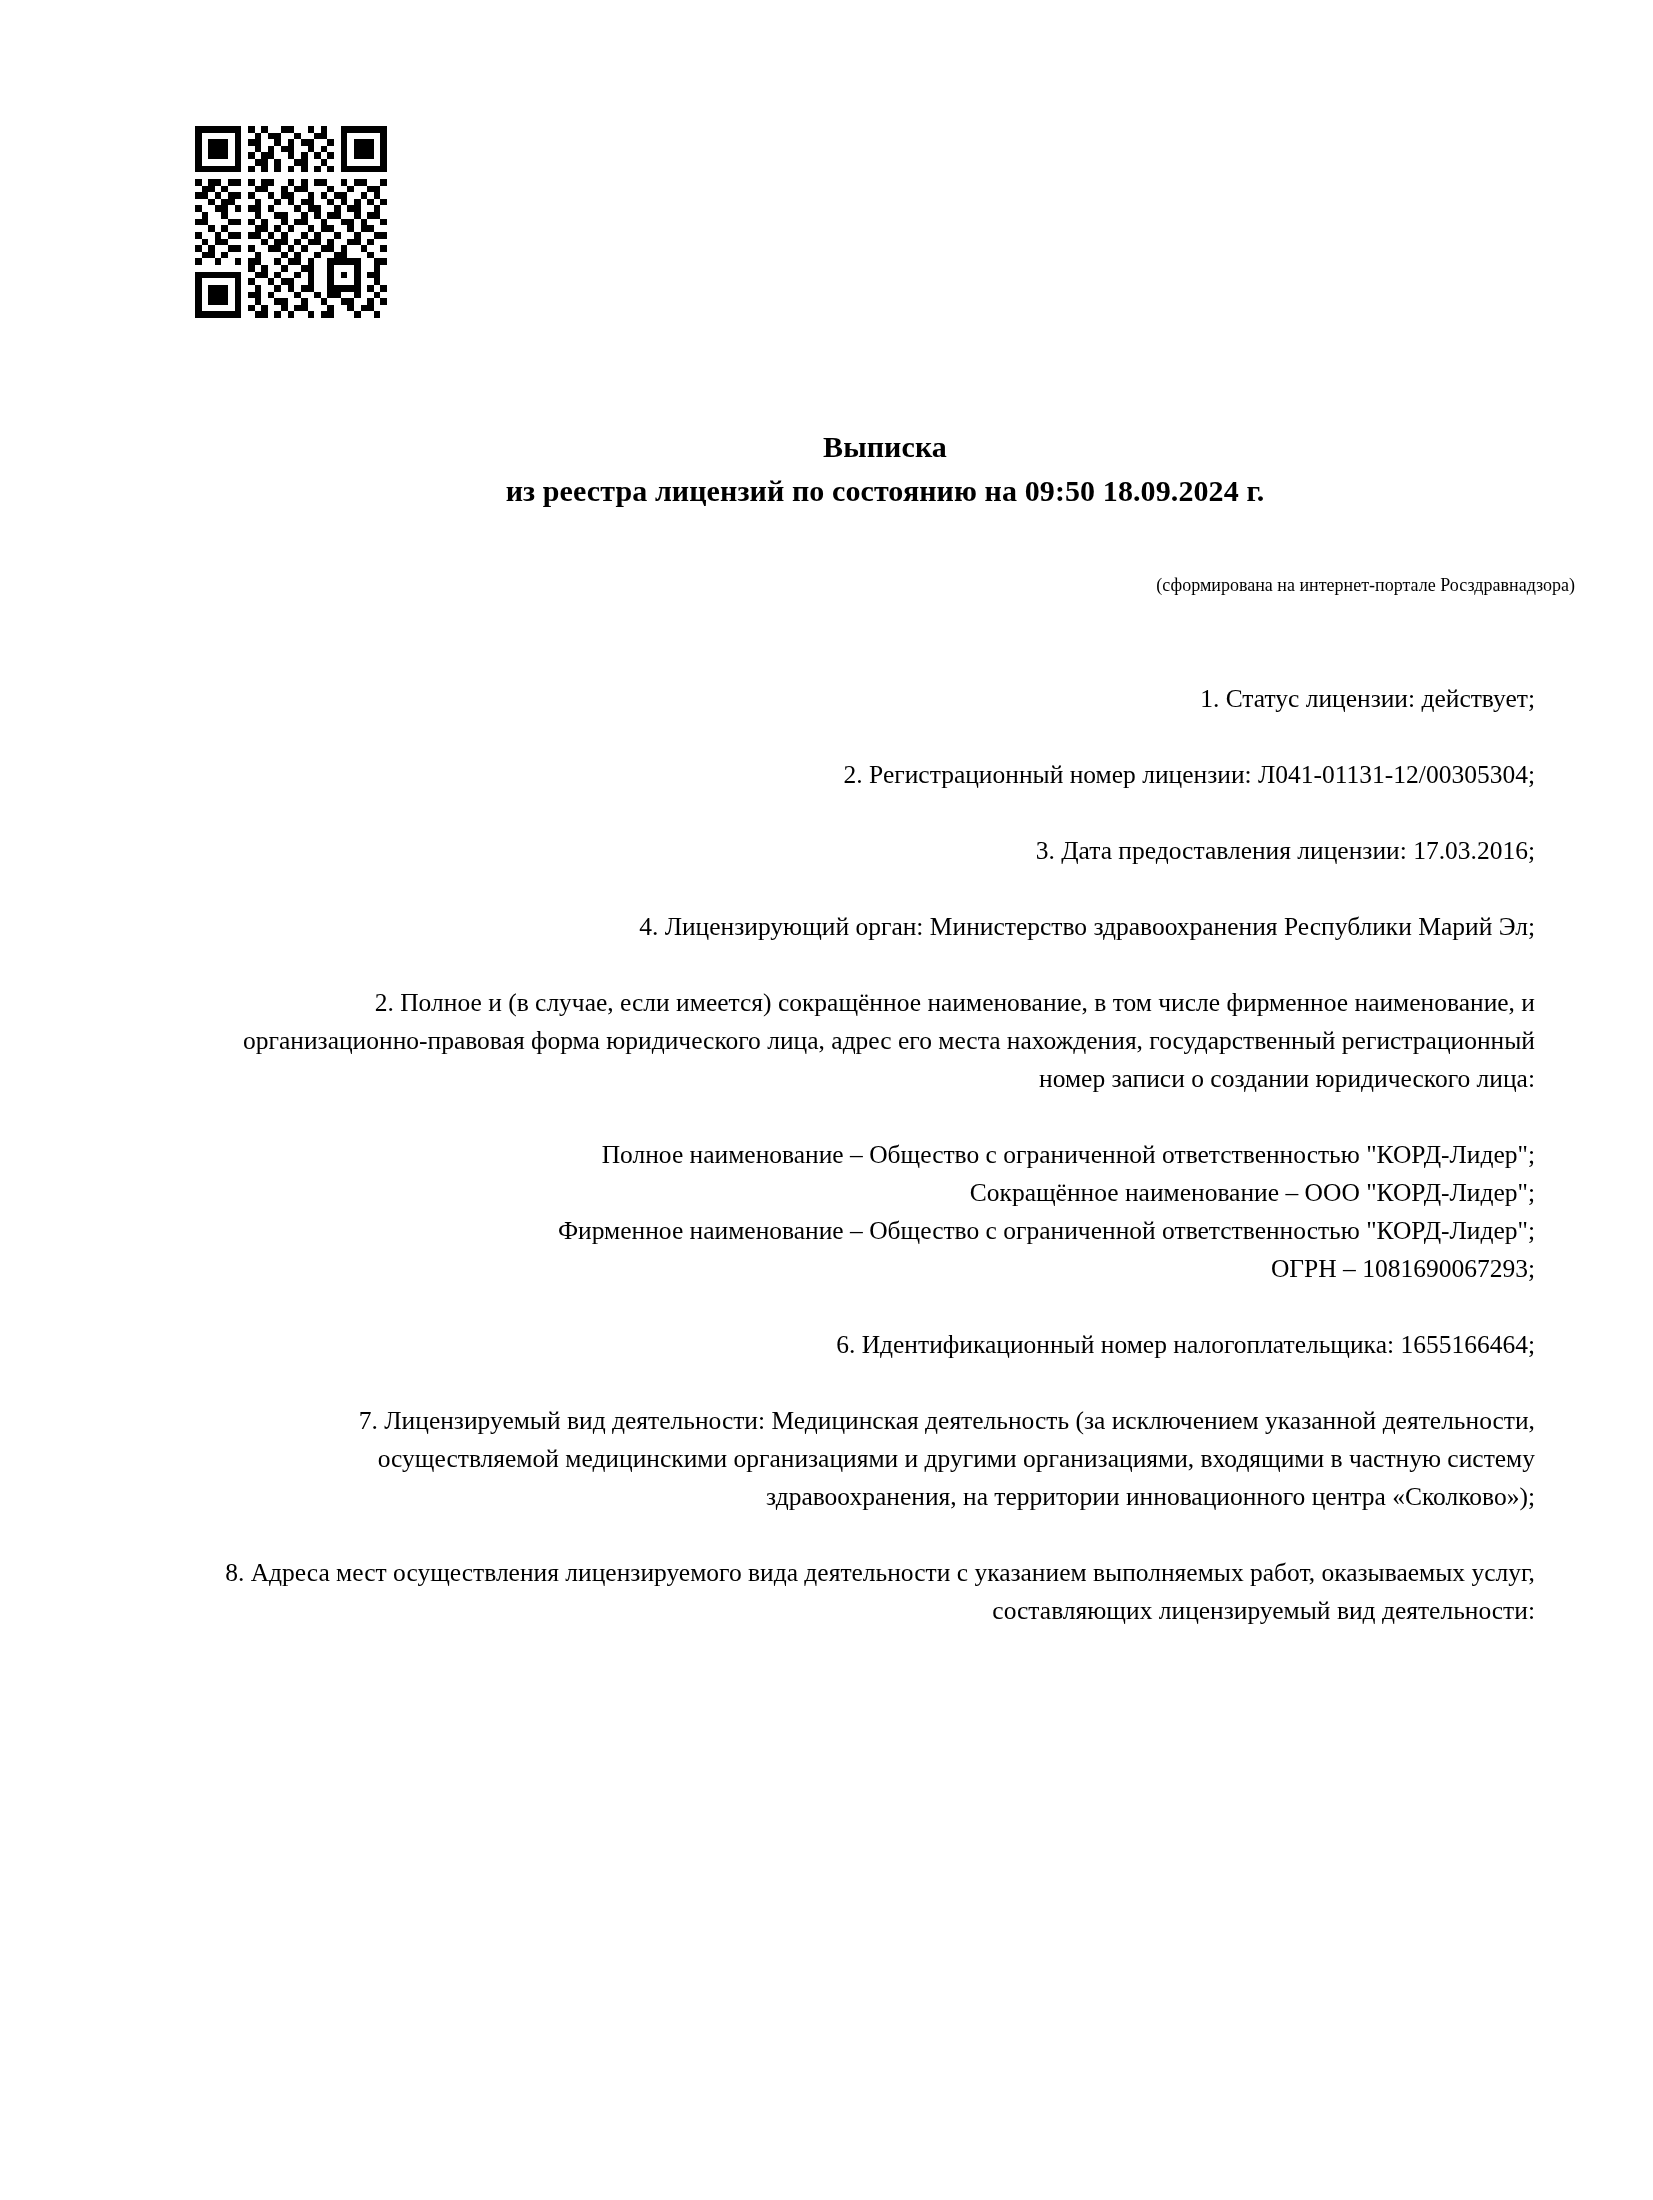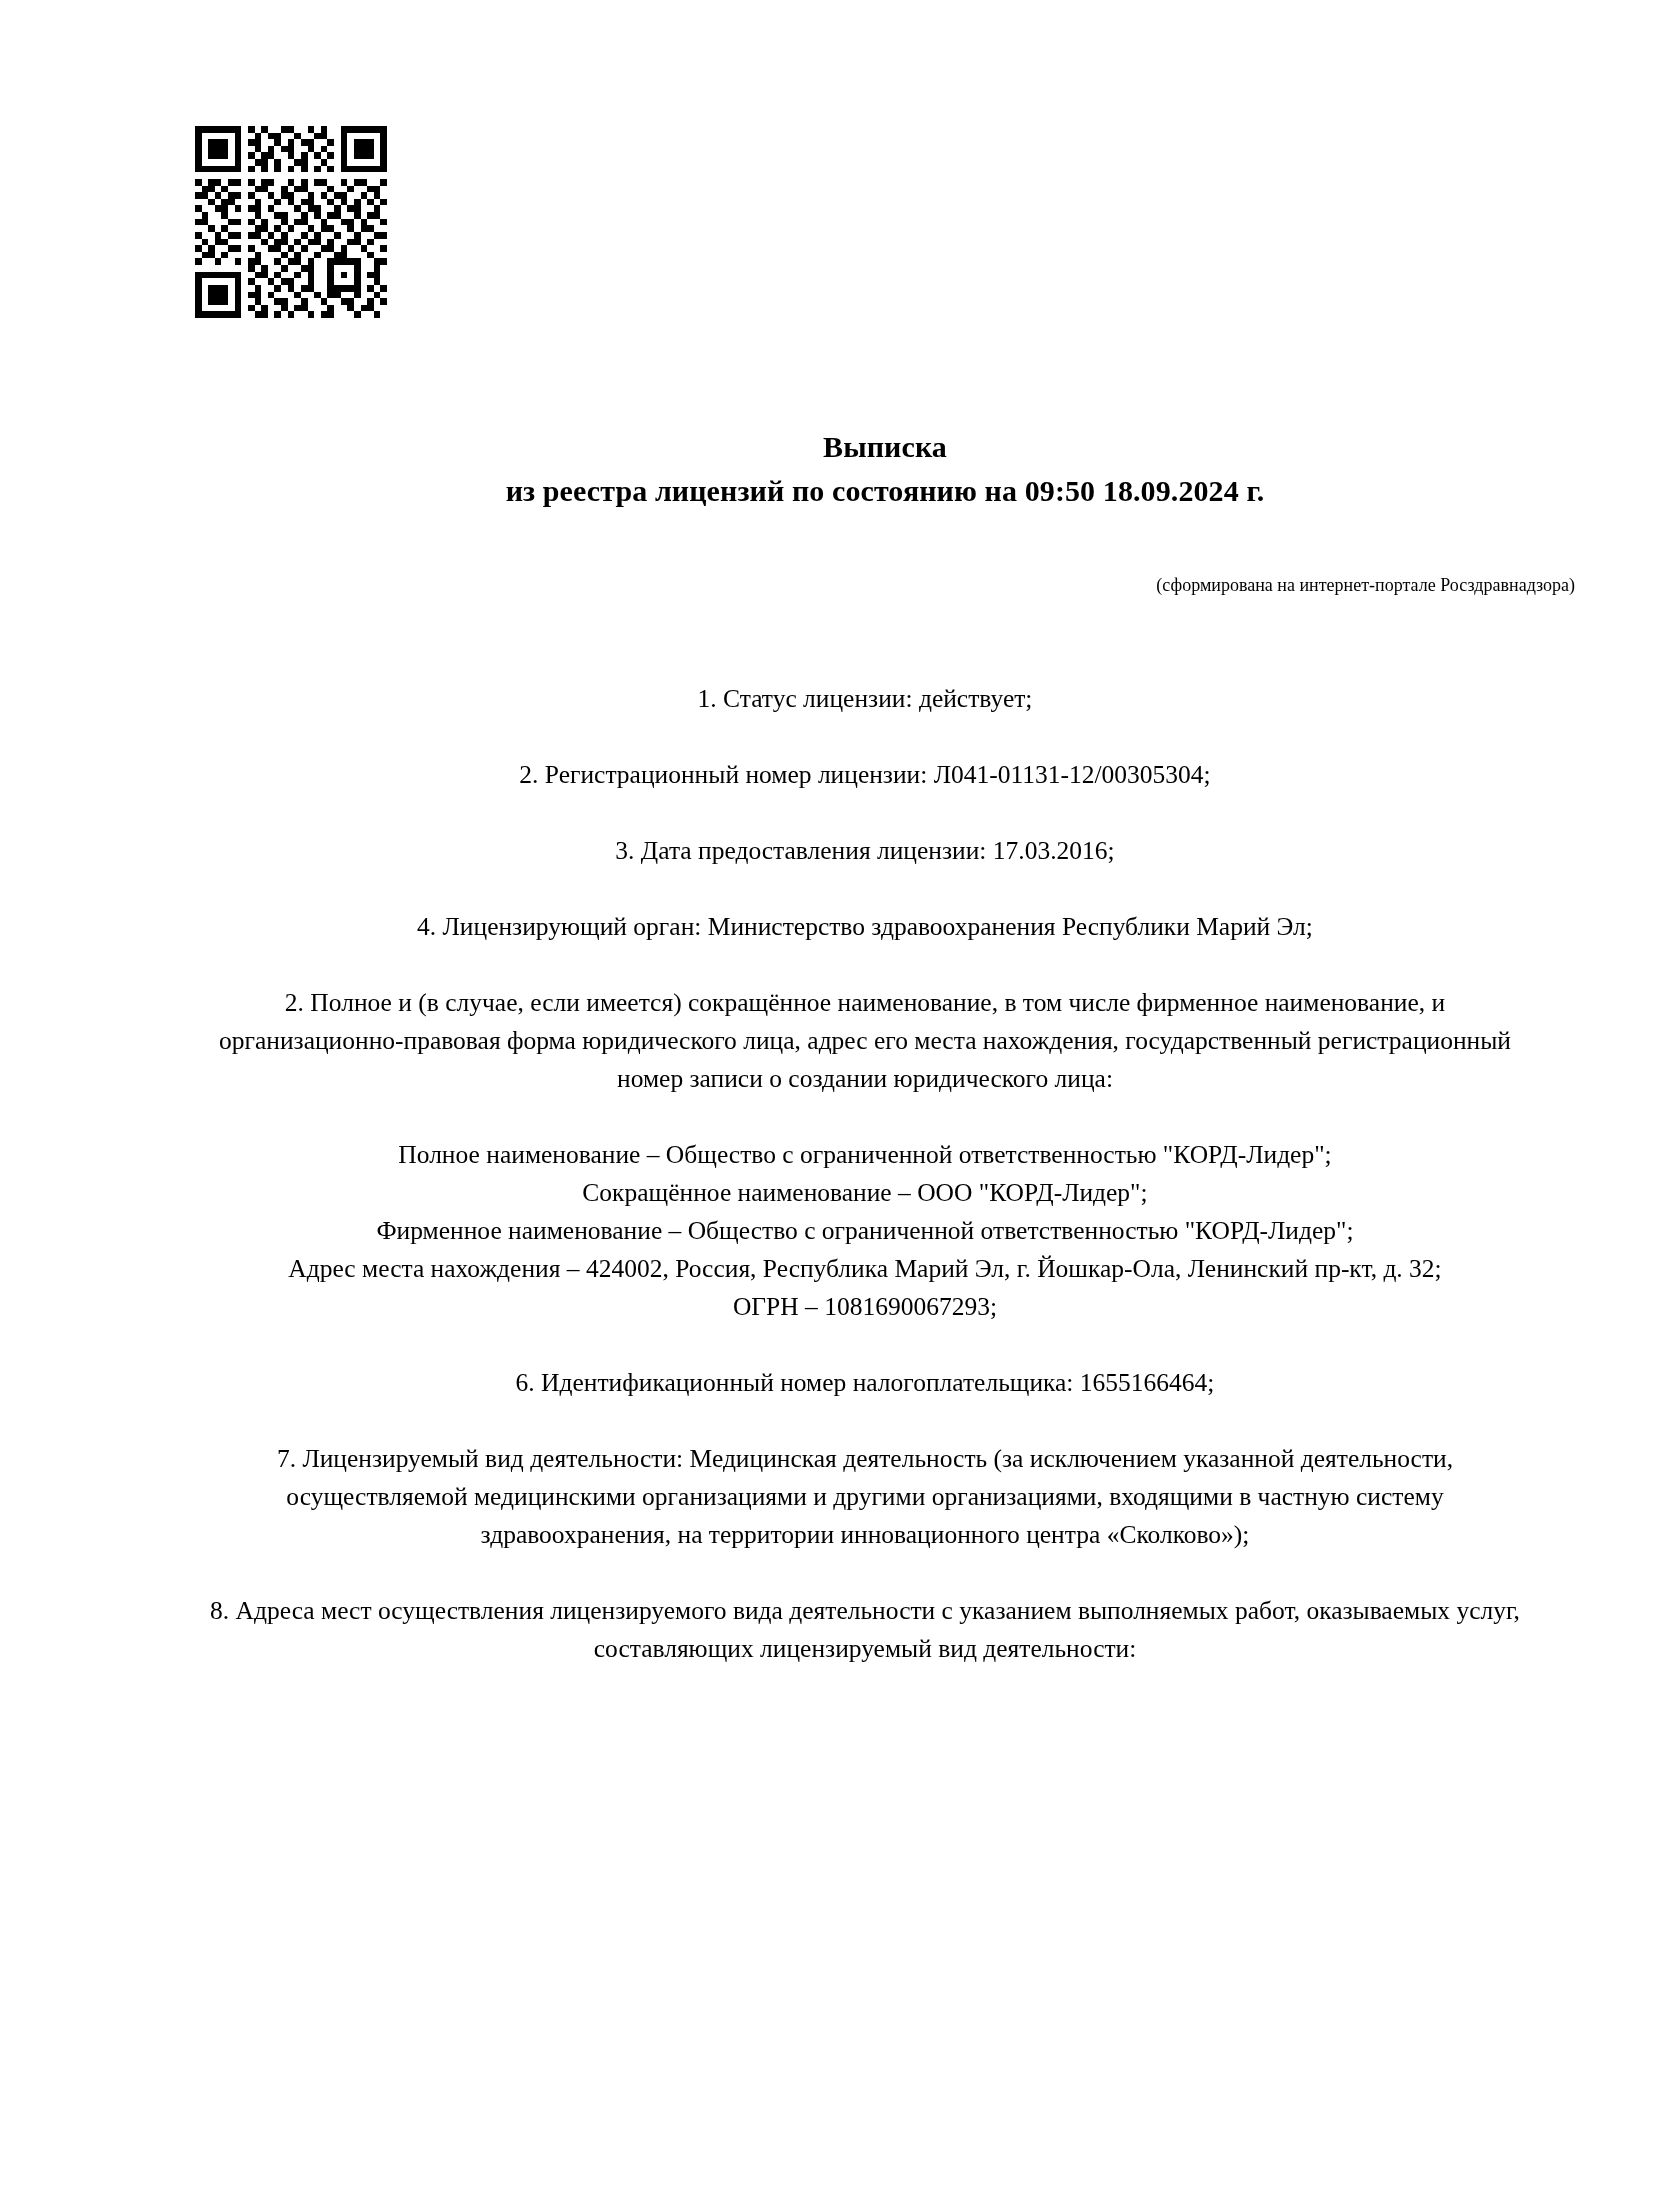--- a/index.html
+++ b/index.html
@@ -63,21 +63,21 @@
   .body-block {
     position: absolute;
     left: 195px;
     top: 680px;
     width: 1340px;
   }
   p.para {
     margin: 0 0 38px 0;
     font-size: 25.5px;
     line-height: 38px;
-    text-align: center;
+    text-align: right;
   }
   .nowrap-group p.para {
     margin-bottom: 0;
   }
   .group-gap {
     height: 38px;
   }
 </style>
 </head>
 <body>
@@ -347,21 +347,20 @@
     <p class="para">1. Статус лицензии: действует;</p>
     <p class="para">2. Регистрационный номер лицензии: Л041-01131-12/00305304;</p>
     <p class="para">3. Дата предоставления лицензии: 17.03.2016;</p>
     <p class="para">4. Лицензирующий орган: Министерство здравоохранения Республики Марий Эл;</p>
     <p class="para">2. Полное и (в случае, если имеется) сокращённое наименование, в том числе фирменное наименование, и организационно-правовая форма юридического лица, адрес его места нахождения, государственный регистрационный номер записи о создании юридического лица:</p>
 
     <div class="nowrap-group">
       <p class="para">Полное наименование – Общество с ограниченной ответственностью "КОРД-Лидер";</p>
       <p class="para">Сокращённое наименование – ООО "КОРД-Лидер";</p>
       <p class="para">Фирменное наименование – Общество с ограниченной ответственностью "КОРД-Лидер";</p>
-      <p class="para">Адрес места нахождения – 424002, Россия, Республика Марий Эл, г. Йошкар-Ола, Ленинский пр-кт, д. 32;</p>
       <p class="para">ОГРН – 1081690067293;</p>
     </div>
     <div class="group-gap"></div>
 
     <p class="para">6. Идентификационный номер налогоплательщика: 1655166464;</p>
     <p class="para">7. Лицензируемый вид деятельности: Медицинская деятельность (за исключением указанной деятельности, осуществляемой медицинскими организациями и другими организациями, входящими в частную систему здравоохранения, на территории инновационного центра «Сколково»);</p>
     <p class="para">8. Адреса мест осуществления лицензируемого вида деятельности с указанием выполняемых работ, оказываемых услуг, составляющих лицензируемый вид деятельности:</p>
   </div>
 
 </div>

